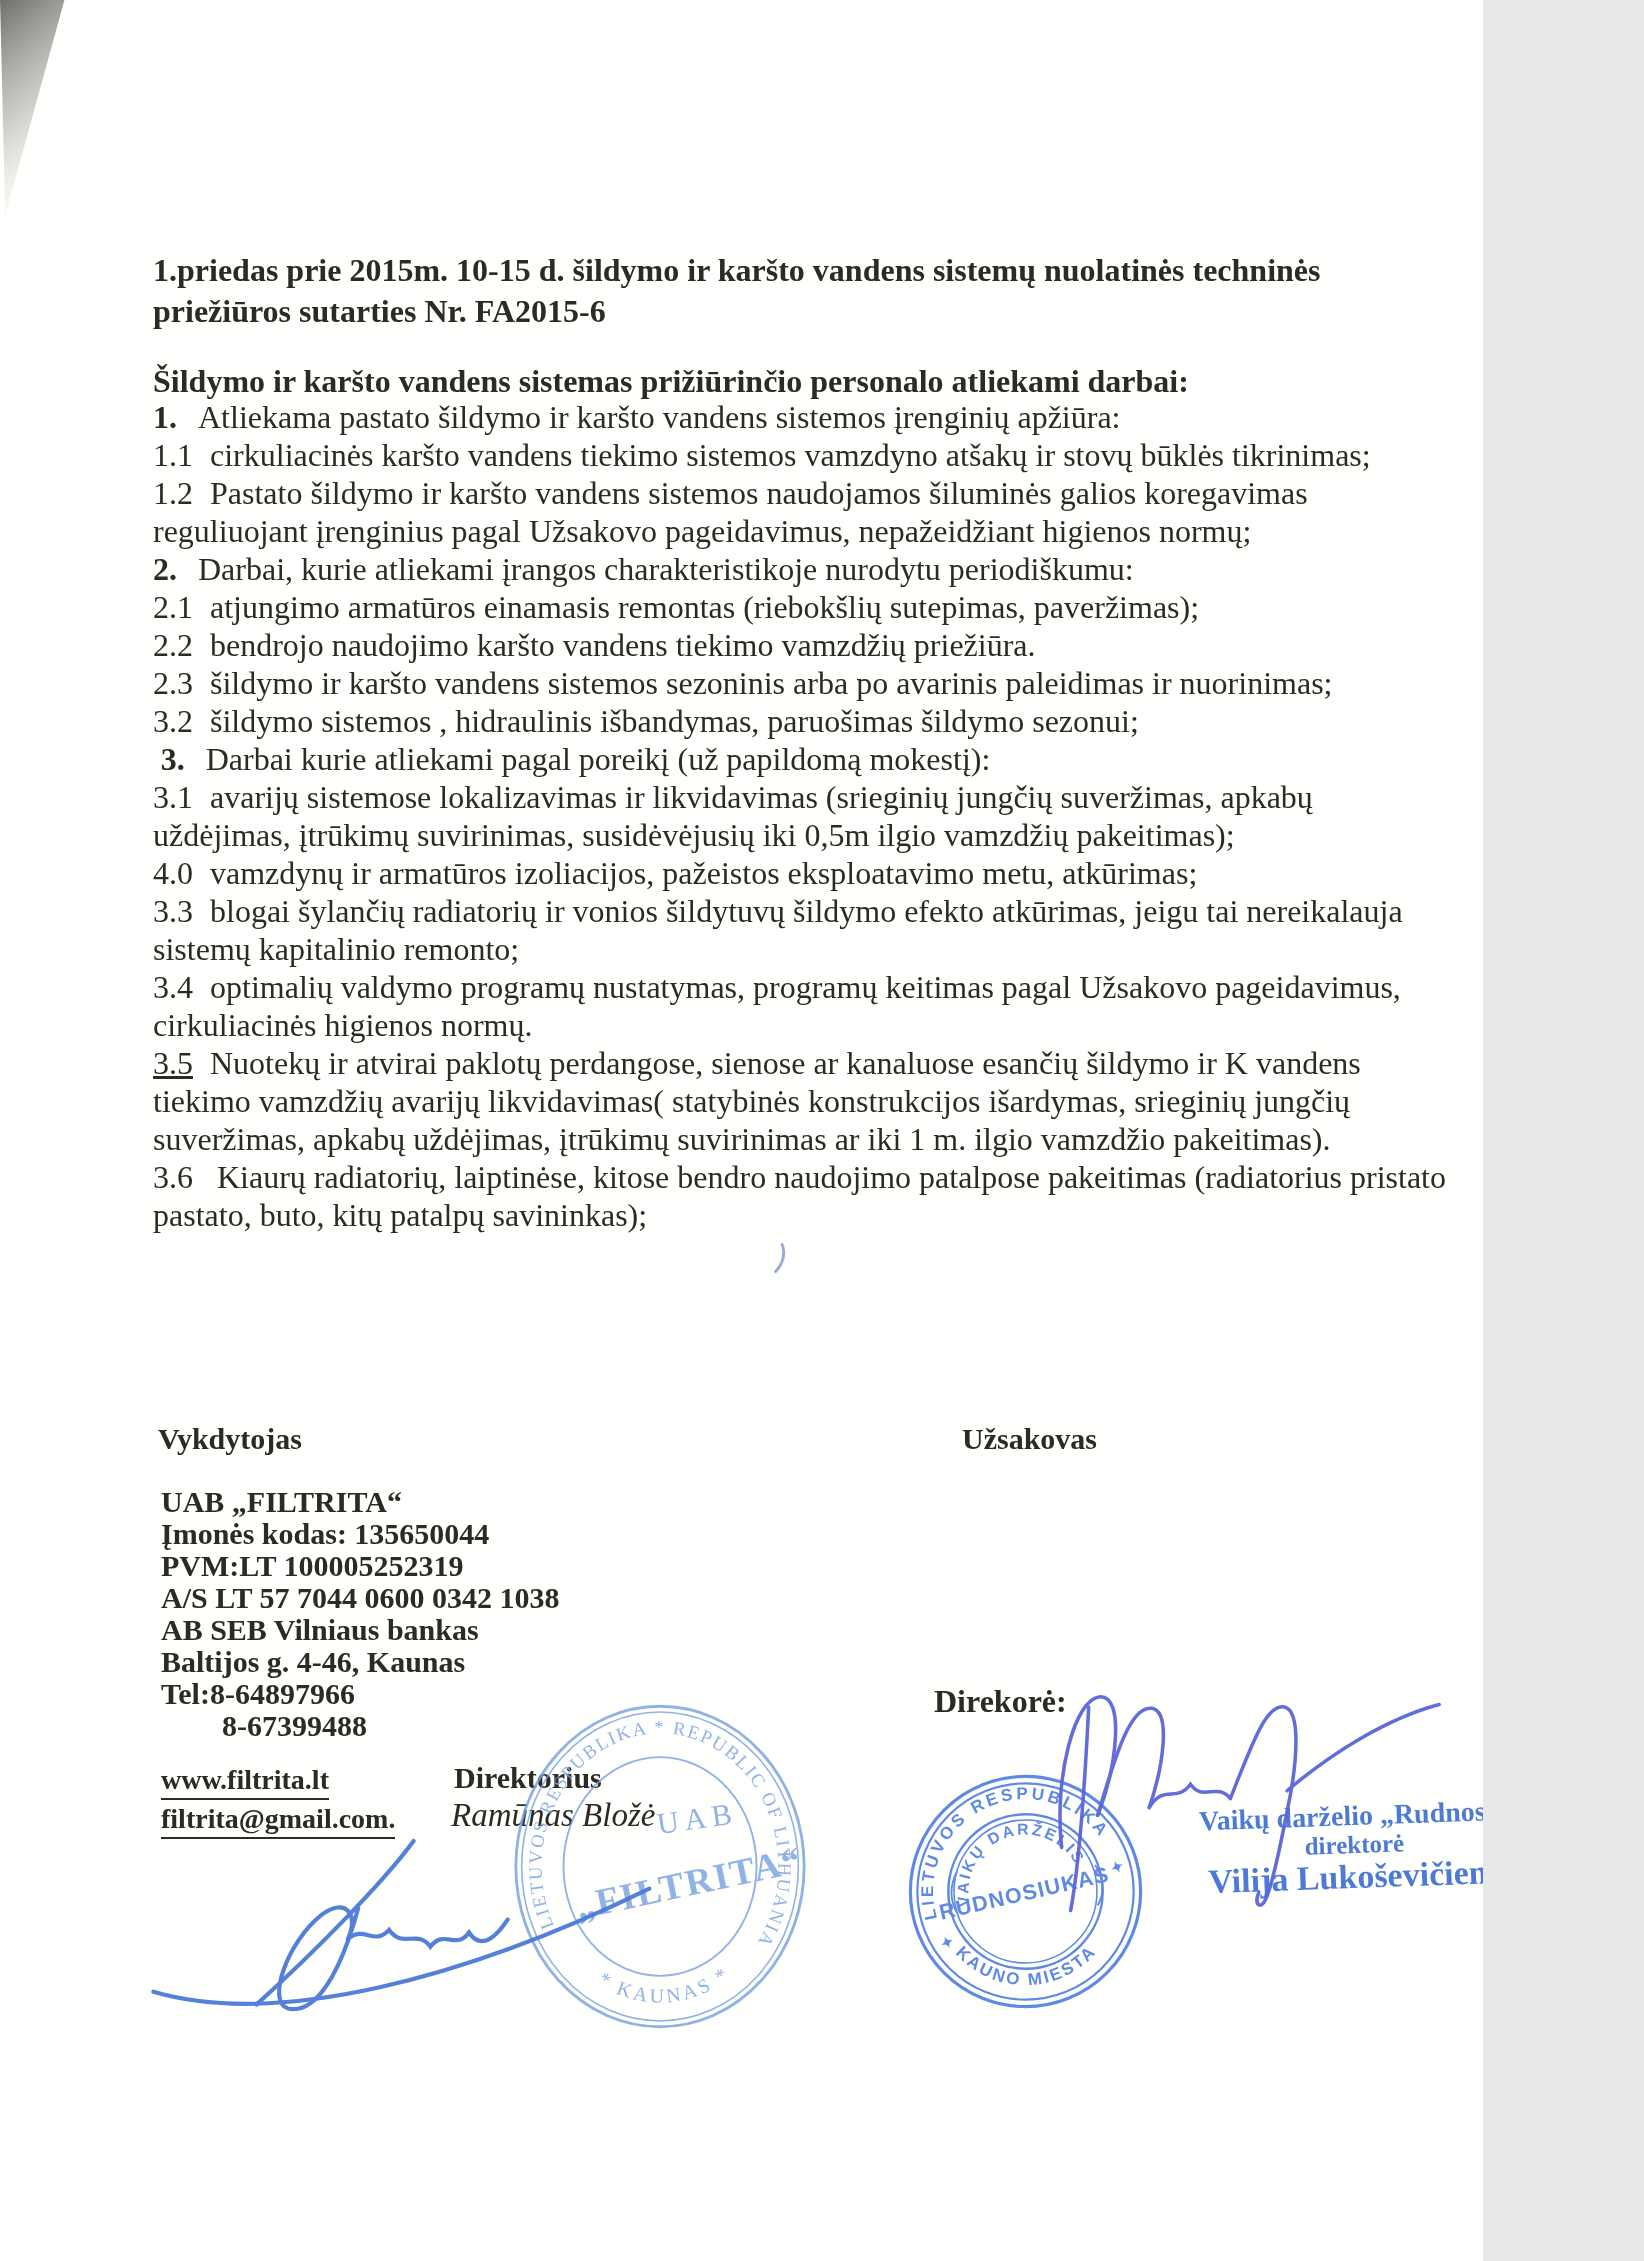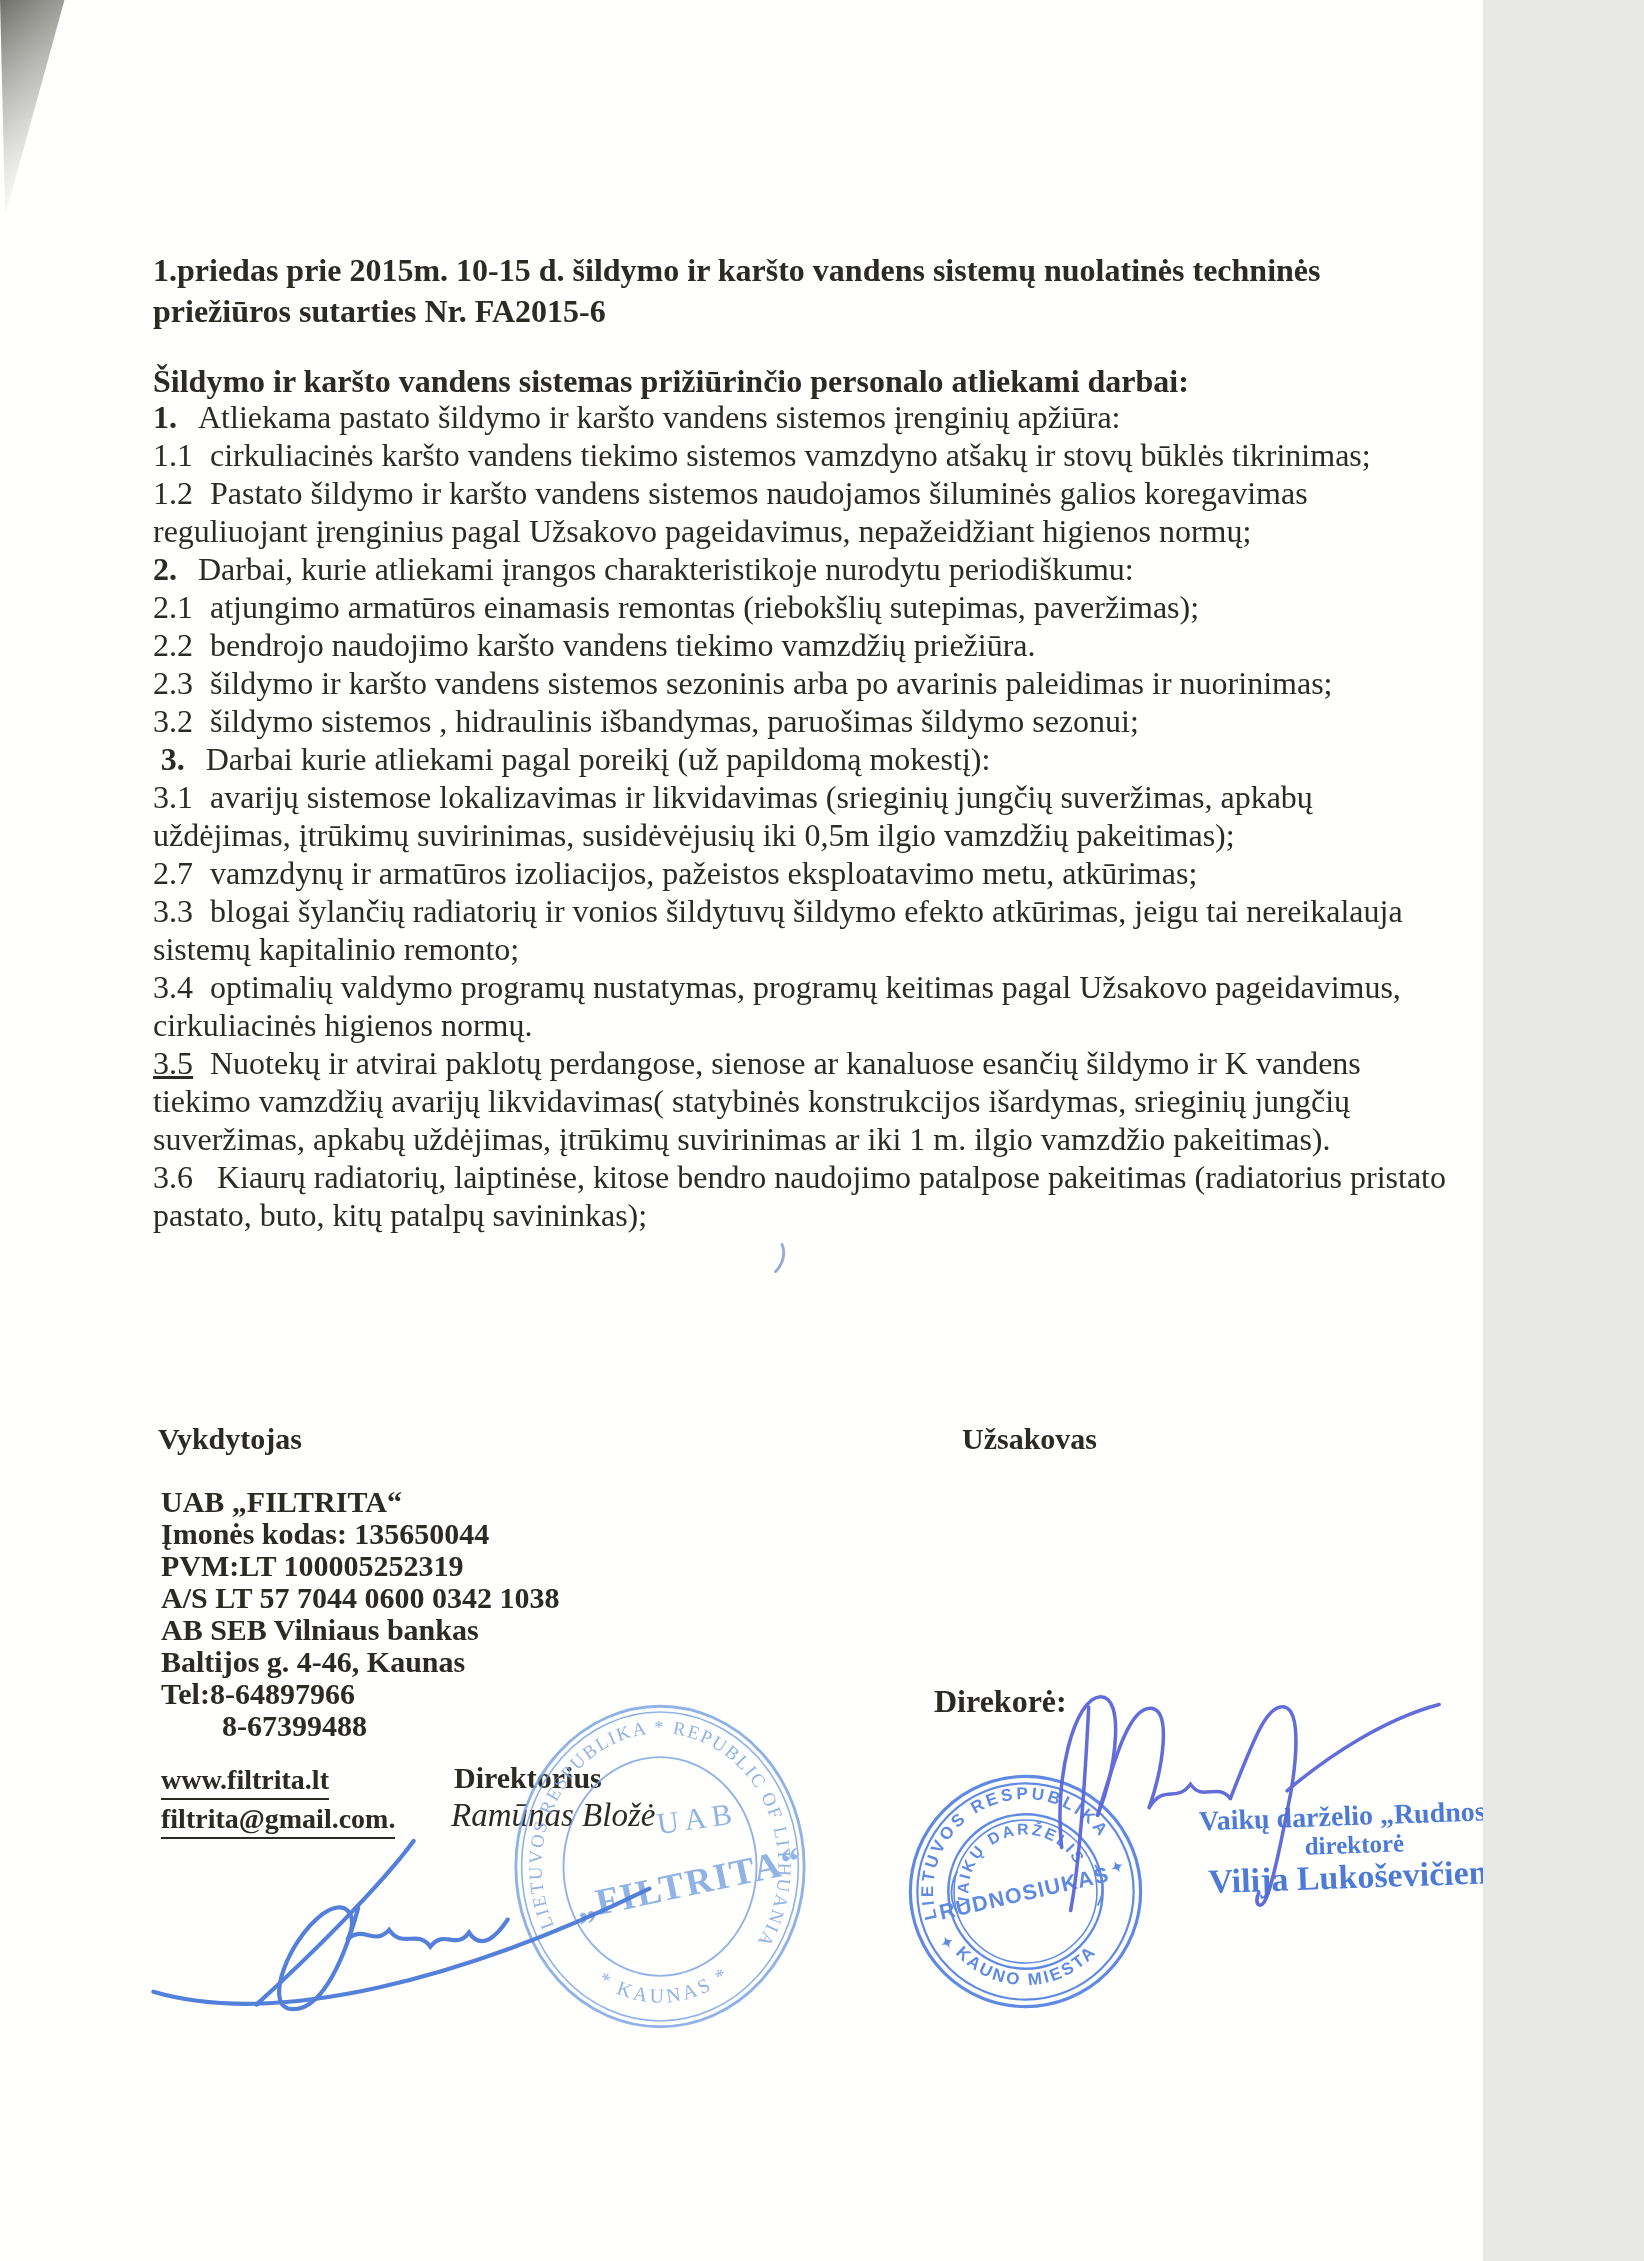--- a/index.html
+++ b/index.html
@@ -70,21 +70,21 @@
       <p class="bline"><span class="num">1.2</span>Pastato šildymo ir karšto vandens sistemos naudojamos šiluminės galios koregavimas</p>
       <p class="bline">reguliuojant  įrenginius pagal Užsakovo pageidavimus, nepažeidžiant higienos normų;</p>
       <p class="bline"><span class="num bnum">2.</span>Darbai, kurie atliekami įrangos charakteristikoje nurodytu periodiškumu:</p>
       <p class="bline"><span class="num">2.1</span>atjungimo armatūros einamasis remontas (riebokšlių sutepimas, paveržimas);</p>
       <p class="bline"><span class="num">2.2</span>bendrojo naudojimo karšto vandens tiekimo vamzdžių priežiūra.</p>
       <p class="bline"><span class="num">2.3</span>šildymo ir karšto vandens sistemos sezoninis arba po avarinis paleidimas ir nuorinimas;</p>
       <p class="bline"><span class="num">3.2</span>šildymo sistemos , hidraulinis išbandymas, paruošimas šildymo sezonui;</p>
       <p class="bline" style="padding-left: 7.7px;"><span class="num bnum">3.</span>Darbai kurie atliekami pagal poreikį (už papildomą mokestį):</p>
       <p class="bline"><span class="num">3.1</span>avarijų sistemose lokalizavimas ir likvidavimas (srieginių jungčių suveržimas, apkabų</p>
       <p class="bline">uždėjimas, įtrūkimų suvirinimas, susidėvėjusių iki 0,5m ilgio vamzdžių pakeitimas);</p>
-      <p class="bline"><span class="num">2.7</span>vamzdynų ir armatūros izoliacijos, pažeistos eksploatavimo metu, atkūrimas;</p>
+      <p class="bline"><span class="num">4.0</span>vamzdynų ir armatūros izoliacijos, pažeistos eksploatavimo metu, atkūrimas;</p>
       <p class="bline"><span class="num">3.3</span>blogai šylančių radiatorių ir vonios šildytuvų šildymo efekto atkūrimas, jeigu tai nereikalauja</p>
       <p class="bline">sistemų kapitalinio remonto;</p>
       <p class="bline"><span class="num">3.4</span>optimalių valdymo programų nustatymas, programų keitimas pagal Užsakovo pageidavimus,</p>
       <p class="bline">cirkuliacinės higienos normų.</p>
       <p class="bline"><span class="num" style="margin-right: 17px; text-decoration: underline;">3.5</span>Nuotekų  ir atvirai paklotų perdangose, sienose  ar kanaluose esančių šildymo ir K vandens</p>
       <p class="bline">tiekimo vamzdžių avarijų likvidavimas( statybinės konstrukcijos išardymas, srieginių jungčių</p>
       <p class="bline">suveržimas, apkabų uždėjimas, įtrūkimų suvirinimas ar iki 1 m. ilgio vamzdžio pakeitimas).</p>
       <p class="bline"><span class="num" style="margin-right: 24px;">3.6</span>Kiaurų radiatorių, laiptinėse, kitose bendro naudojimo patalpose pakeitimas (radiatorius pristato</p>
       <p class="bline">pastato, buto, kitų patalpų savininkas);</p>
     </div>

